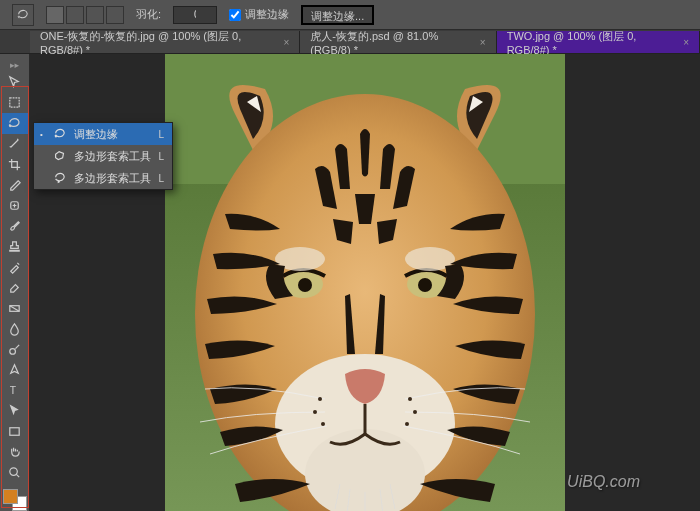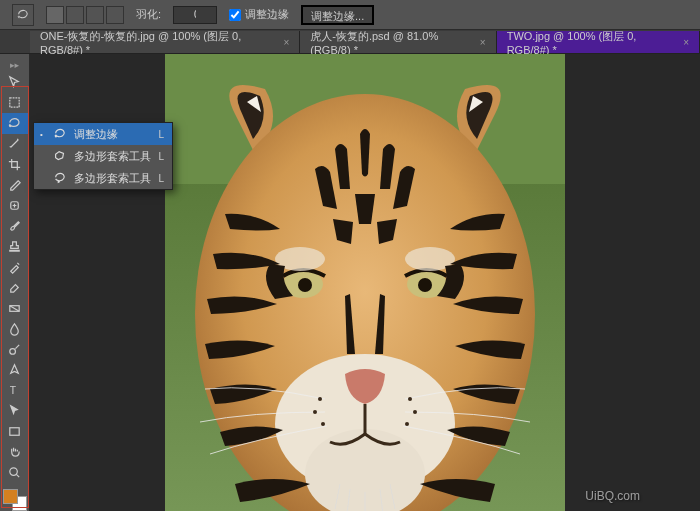--- a/index.html
+++ b/index.html
@@ -29,21 +29,21 @@
 .tiger{position:absolute;inset:0}
 .flyout{position:absolute;left:33px;top:68px;background:#535353;border:1px solid #222;box-shadow:3px 3px 8px rgba(0,0,0,.5);z-index:10;min-width:140px}
 .flyout-row{display:flex;align-items:center;height:22px;padding:0 8px 0 6px;gap:6px;cursor:pointer}
 .flyout-row.sel{background:#2b6bb3}
 .flyout-row .dot{width:6px;color:#ddd;font-size:8px}
 .flyout-row .icon{width:16px;display:flex;justify-content:center}
 .flyout-row .icon svg{width:14px;height:14px;fill:none;stroke:#ddd;stroke-width:1.3}
 .flyout-row .lbl{flex:1;color:#ddd;font-size:11px}
 .flyout-row .key{color:#ccc;font-size:10px}
 .red-box{position:absolute;left:1px;top:32px;width:28px;height:422px;border:1px solid #c04030;pointer-events:none;z-index:5}
-.watermark{position:absolute;right:60px;bottom:8px;font-size:12px;color:rgba(255,255,255,.55);z-index:6;text-shadow:1px 1px 2px rgba(0,0,0,.5)}
+.watermark{position:absolute;right:60px;bottom:20px;font-size:16px;color:rgba(255,255,255,.55);font-style:italic;z-index:6;text-shadow:1px 1px 2px rgba(0,0,0,.5)}
 .opt-btn{background:#404040;border:2px solid #000000;padding:2px 8px;height:20px;color:#ccc;font-size:11px;cursor:pointer}
 </style>
 </head>
 <body>
 
 <div class="options-bar">
   <div class="tool-preset">
     <svg width="14" height="14" viewBox="0 0 16 16">
         <path d="M3 7c0-3 4-5 7-4s4 5 1 7-7 1-8-1" fill="none" stroke="#ccc" stroke-width="1.2"></path>
         <path d="M3 9c-1 1 0 3 1 2" fill="none" stroke="#ccc"></path>

